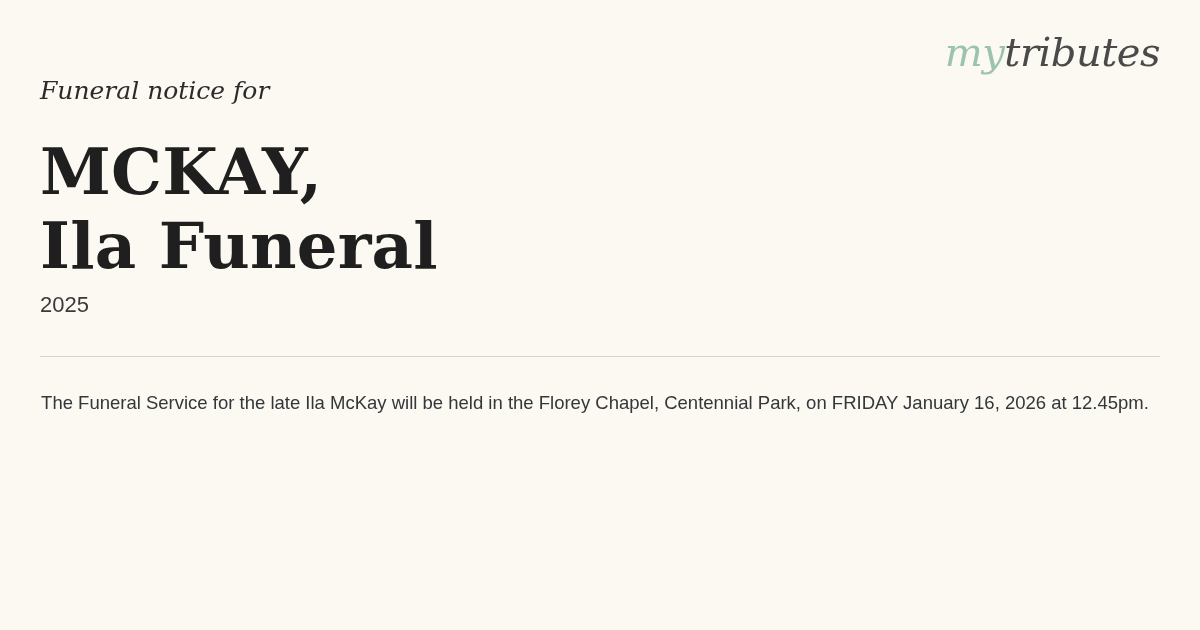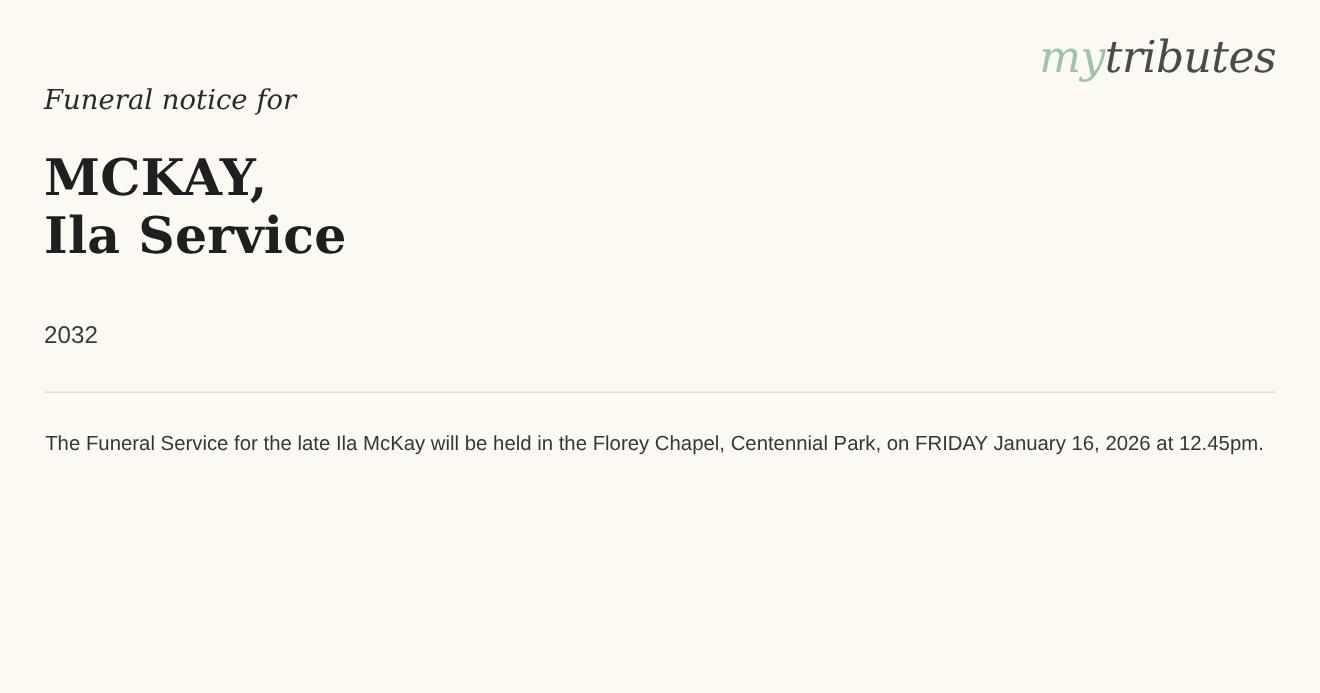--- a/index.html
+++ b/index.html
@@ -53,21 +53,21 @@
     color: #2b2b2b;
     margin: 0;
   }
   .name-block {
     position: absolute;
     top: 135px;
     left: 40px;
     margin: 0;
     font-family: "DejaVu Serif", "Liberation Serif", serif;
     font-weight: 700;
-    font-size: 46px;
+    font-size: 64px;
     line-height: 1.16;
     color: #1f1f1f;
     letter-spacing: 0.2px;
   }
   .name-block .name-line {
     display: block;
   }
   .year {
     position: absolute;
     top: 291px;
@@ -104,24 +104,24 @@
 <div class="page">
 
   <div class="brand">
     <span class="brand-my">my</span><span class="brand-tributes">tributes</span>
   </div>
 
   <h2 class="eyebrow">Funeral notice for</h2>
 
   <h1 class="name-block">
     <span class="name-line">MCKAY,</span>
-    <span class="name-line">Ila Service</span>
+    <span class="name-line">Ila Funeral</span>
   </h1>
 
-  <div class="year">2032</div>
+  <div class="year">2025</div>
 
   <div class="divider"></div>
 
   <div class="body-text">
     <p>The Funeral Service for the late Ila McKay will be held in the Florey Chapel, Centennial Park, on FRIDAY January 16, 2026 at 12.45pm.</p>
   </div>
 
 </div>
 
 </body></html>

